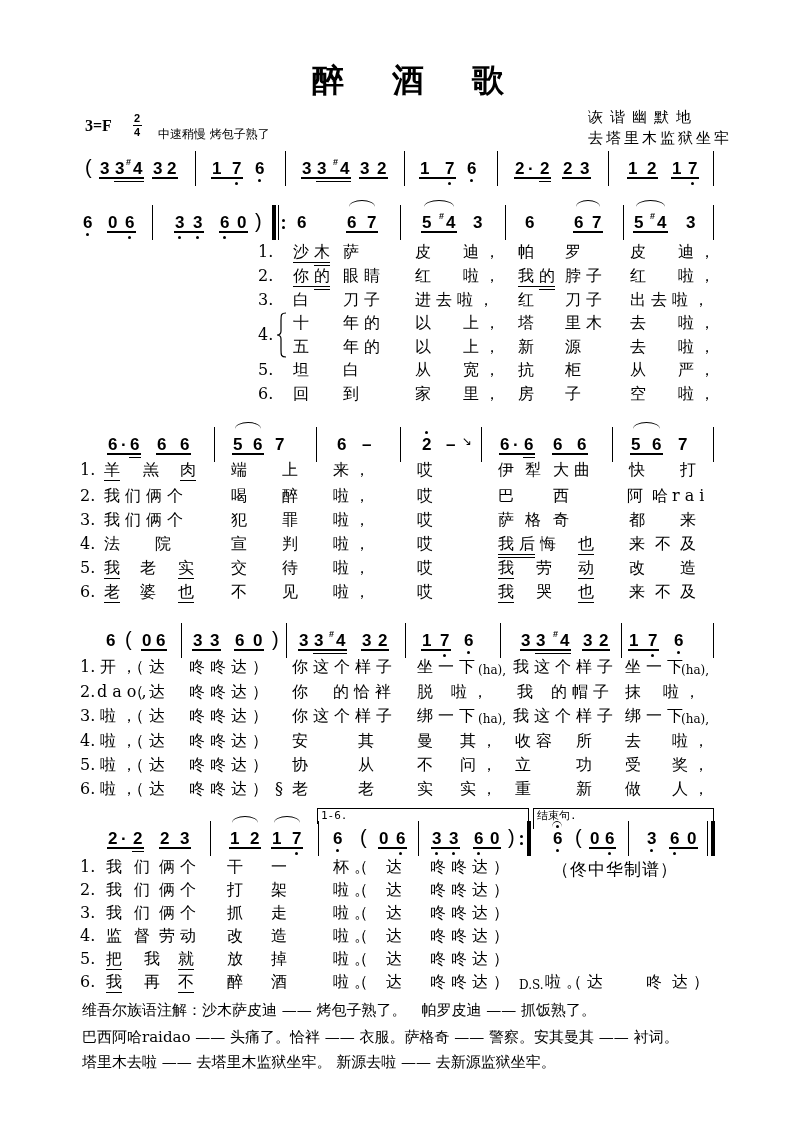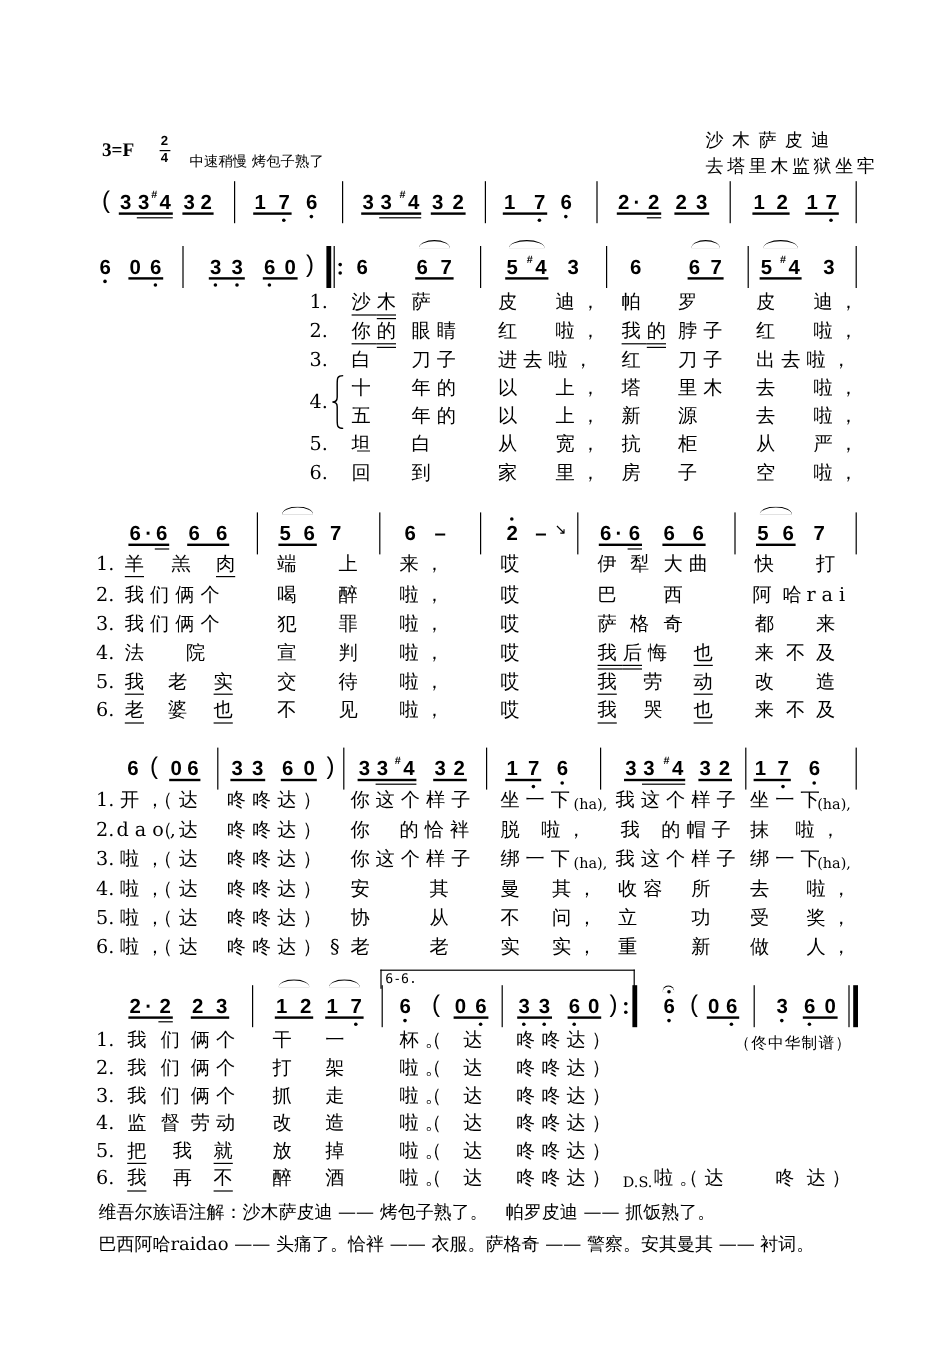--- a/index.html
+++ b/index.html
@@ -22,43 +22,47 @@
 .acc{position:absolute;font-family:"Liberation Sans",sans-serif;font-weight:bold;font-size:9px;line-height:9px;}
 .rule{position:absolute;background:#000;}
 .dot{position:absolute;width:3px;height:3px;border-radius:50%;background:#000;}
 .tie{position:absolute;height:6px;border-top:1.3px solid #000;border-radius:50% 50% 0 0 / 100% 100% 0 0;}
 .ferm{position:absolute;width:10px;height:5px;border-top:1.2px solid #000;border-radius:50% 50% 0 0 / 100% 100% 0 0;}
 .lyr{position:absolute;white-space:nowrap;font-family:"DejaVu Serif","Liberation Serif",serif;font-size:16px;line-height:18px;letter-spacing:5px;}
 .lyr.small{font-size:12px;letter-spacing:0;margin-top:3px;}
 .lyr.verse{letter-spacing:0;}
 .volta{position:absolute;border-top:1px solid #000;border-left:1px solid #000;border-right:1px solid #000;}
 .volta-label{position:absolute;left:3px;top:1px;font-family:"DejaVu Sans Mono","Liberation Mono",monospace;font-size:11px;line-height:12px;white-space:nowrap;}
-.signature{left:612px;top:860px;font-size:13px;line-height:19px;letter-spacing:1px;}
+.signature{left:552px;top:860px;font-size:17px;line-height:19px;letter-spacing:1px;}
 .foot{left:82px;font-size:15px;line-height:18px;}
 .watermark{left:588px;top:1095px;font-family:"DejaVu Sans Mono","Liberation Mono",monospace;font-weight:bold;font-size:21px;line-height:22px;letter-spacing:1px;}
 </style>
 </head>
 <body>
 
 <div id="score">
+  <span class="a title">醉酒歌</span>
 
   <span class="a key">3=F</span>
   <span class="a ts ts-top">2</span>
   <span class="a ts-rule"></span>
   <span class="a ts ts-bot">4</span>
   <span class="a tempo">中速稍慢 烤包子熟了</span>
-  <span class="a credit credit1">沙木萨皮迪</span>
+  <span class="a credit credit1">诙谐幽默地</span>
   <span class="a credit credit2">去塔里木监狱坐牢</span>
 
   <svg class="a" style="left:276px;top:312px;" width="12" height="46" viewBox="0 0 12 46">
     <path d="M10,1 C5,1 5,3 5,8 L5,19 C5,22 3,23 1,23 C3,23 5,24 5,27 L5,38 C5,43 5,45 10,45" fill="none" stroke="#000" stroke-width="1.2"></path>
   </svg>
 
   <div class="volta" style="left:317px;top:808px;width:210px;height:15px;">
-    <span class="volta-label">6-6.</span>
+    <span class="volta-label">1-6.</span>
+  </div>
+  <div class="volta" style="left:533px;top:808px;width:179px;height:20px;">
+    <span class="volta-label">结束句.</span>
   </div>
 
   <div id="score-dynamic">
       <span class="rule" style="left: 99px; top: 177px; width: 45px; height: 1.5px;"></span>
       <span class="rule" style="left: 152px; top: 177px; width: 26px; height: 1.5px;"></span>
       <span class="rule" style="left: 114px; top: 180.5px; width: 30px; height: 1.5px;"></span>
       <span class="note sym paren" style="left: 85px; top: 160px;">(</span>
       <span class="note" style="left: 100px; top: 160px;">3</span>
       <span class="note" style="left: 115px; top: 160px;">3</span>
       <span class="note" style="left: 133px; top: 160px;">4</span>
@@ -560,14 +564,15 @@
       <span class="lyr" style="left: 545px; top: 973px;">啦。</span>
       <span class="lyr" style="left: 566px; top: 973px; letter-spacing: 5px;">（达</span>
       <span class="lyr" style="left: 646px; top: 973px;">咚</span>
       <span class="lyr" style="left: 672px; top: 973px;">达）</span>
     </div>
 
   <span class="a signature">（佟中华制谱）</span>
 
   <span class="a foot" style="top:1001px;">维吾尔族语注解：沙木萨皮迪 —— 烤包子熟了。　帕罗皮迪 —— 抓饭熟了。</span>
   <span class="a foot" style="top:1028px;">巴西阿哈raidao —— 头痛了。恰袢 —— 衣服。萨格奇 —— 警察。安其曼其 —— 衬词。</span>
+  <span class="a foot" style="top:1053px;">塔里木去啦 —— 去塔里木监狱坐牢。 新源去啦 —— 去新源监狱坐牢。</span>
 
 </div>
 
 </body></html>

